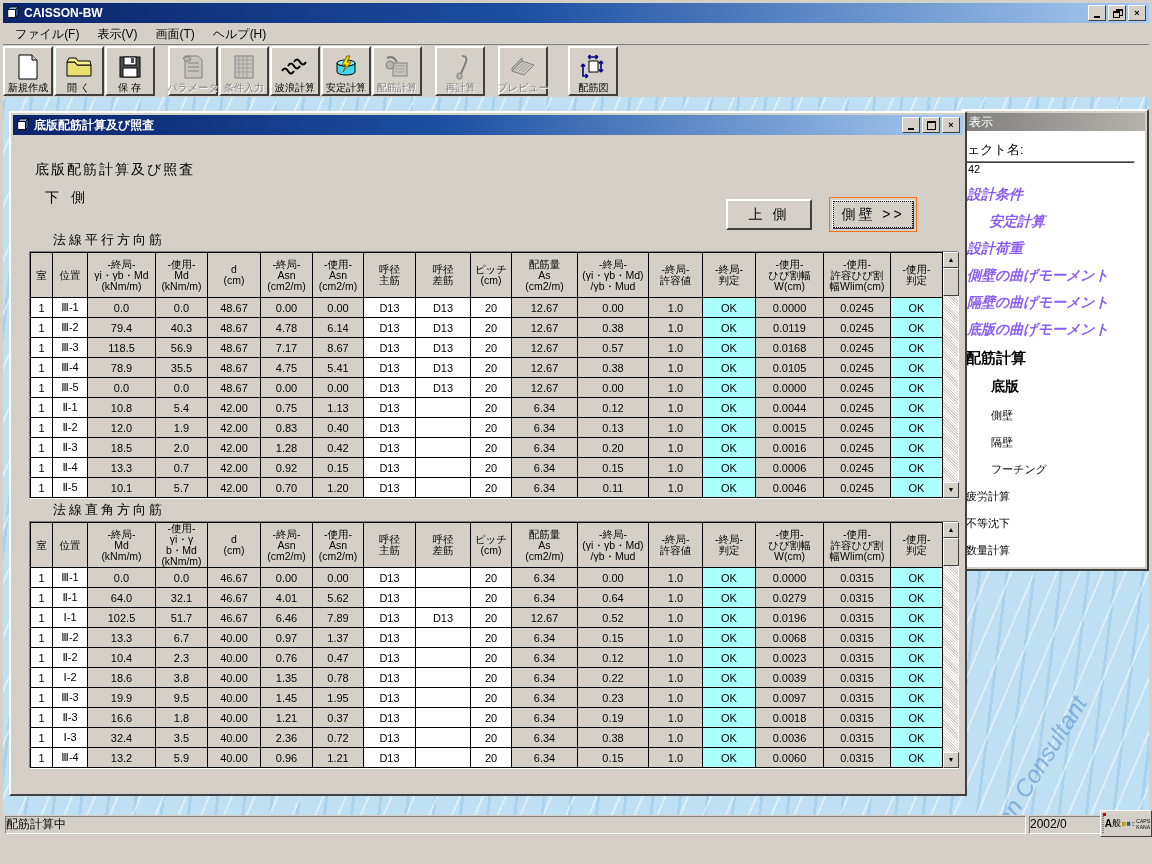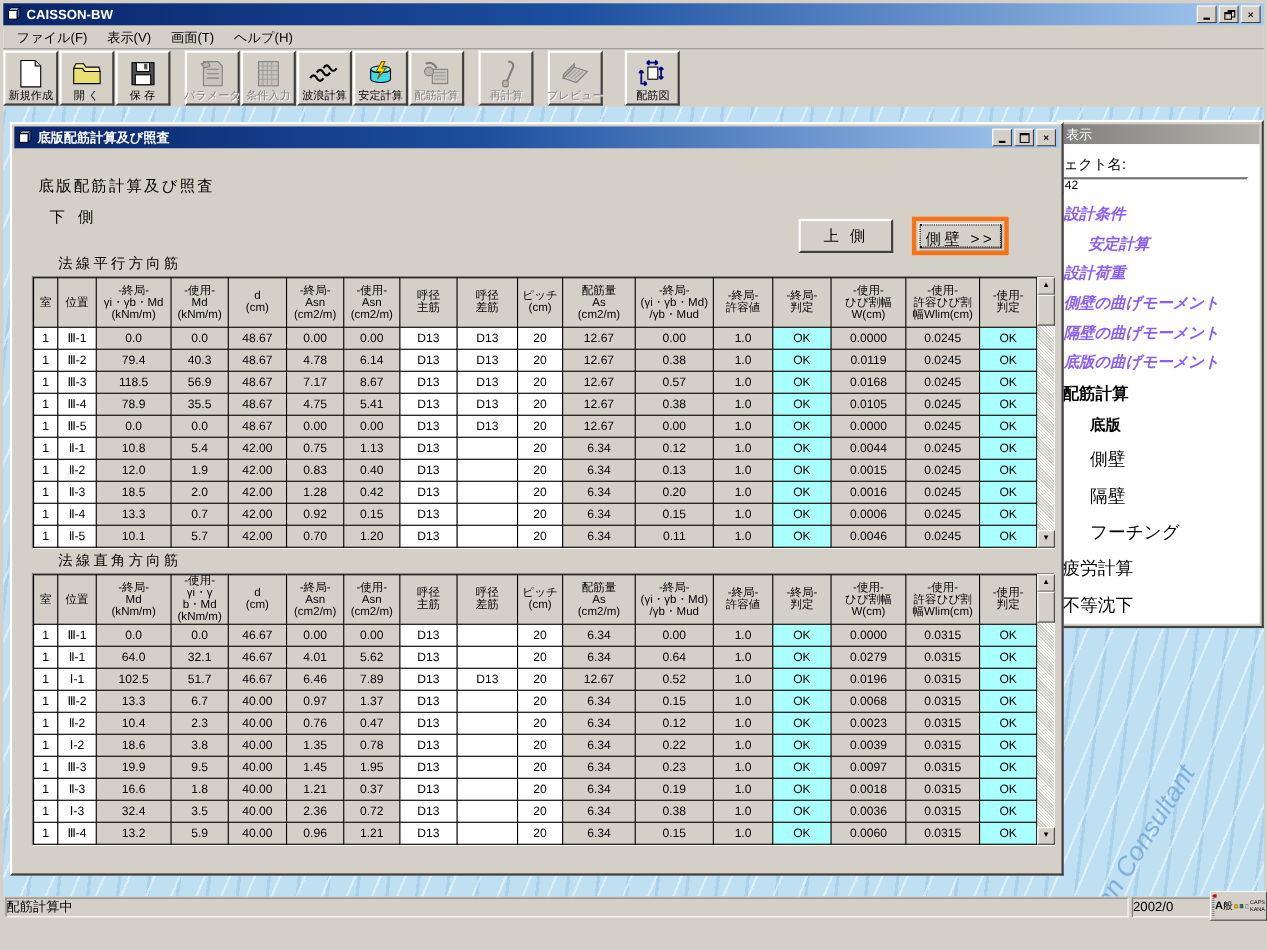--- a/index.html
+++ b/index.html
@@ -56,21 +56,21 @@
   .c-titlebar{position:absolute;left:2px;top:2px;right:2px;height:20px;
     background:linear-gradient(90deg,#0a246a,#1c4fa0 45%,#a6caf0);color:#fff;display:flex;
     align-items:center;padding:0 3px;font-weight:bold;}
   .c-body{position:absolute;left:2px;top:22px;right:2px;bottom:2px;background:#d4d0c8;}
   .heading{position:absolute;left:22px;top:26px;font-size:14px;letter-spacing:2px;}
   .side-label{position:absolute;left:32px;top:54px;font-size:14px;letter-spacing:4px;text-align:right;}
   .pushbtn{position:absolute;height:31px;background:#d4d0c8;border:2px solid;
     border-color:#fff #404040 #404040 #fff;box-sizing:border-box;text-align:center;
     font-size:14px;letter-spacing:3px;line-height:26px;}
   .btn-upper{left:713px;top:64px;width:86px;}
-  .btn-sidewall{left:816px;top:62px;width:88px;height:35px;border:4px solid #f97316;
+  .btn-sidewall{left:816px;top:62px;width:88px;height:35px;border:1px solid #f97316;
     box-shadow:inset 0 0 0 2px #d4d0c8, inset 2px 2px 0 1px #fff, inset -2px -2px 0 1px #404040;
     line-height:30px;}
   .btn-sidewall .inner{position:absolute;inset:3px;border:1px dotted #000;line-height:24px;}
   .sec-caption{position:absolute;left:40px;font-size:13px;letter-spacing:3px;}
   .cap1{top:96px;} .cap2{top:366px;}
 
   .tablewrap{position:absolute;left:16px;width:930px;height:248px;background:#d4d0c8;
     border:1px solid;border-color:#808080 #fff #fff #808080;box-sizing:border-box;display:flex;}
   .tw1{top:116px;} .tw2{top:386px;}
   table.grid{border-collapse:collapse;table-layout:fixed;width:912px;background:#d4d0c8;}
@@ -102,21 +102,21 @@
   .proj-label{margin:2px 0 2px 2px;font-size:13px;}
   .proj-input{margin-left:0;width:170px;height:16px;border:1px solid;
     border-color:#808080 #fff #fff #808080;box-shadow:inset 1px 1px 0 #404040;
     font-size:11px;padding:0 2px;background:#fff;box-sizing:border-box;}
   .plink{cursor:pointer;white-space:nowrap;}
   .plink.serif{font-family:"DejaVu Serif",serif;font-style:italic;font-weight:bold;color:#8b5cf6;
     font-size:14px;margin:9px 0 9px 2px;}
   .plink.ind{margin-left:24px;}
   .plink.gothic-lg{font-size:15px;font-weight:bold;color:#000;margin:10px 0 10px 1px;}
   .plink.gothic-bold{font-size:14px;font-weight:bold;color:#000;margin:10px 0 10px 26px;}
-  .plink.gothic{font-size:16px;color:#000;margin:12px 0 12px 26px;}
+  .plink.gothic{font-size:11px;color:#000;margin:12px 0 12px 26px;}
   .plink.gothic.noind{margin-left:1px;}
 
   
   .statusbar{position:absolute;left:2px;top:814px;right:2px;height:20px;background:#d4d0c8;
     display:flex;align-items:center;gap:3px;padding:1px 2px;box-sizing:border-box;}
   .sfield{height:18px;border:1px solid;border-color:#808080 #fff #fff #808080;
     padding:0 0;line-height:15px;font-size:12px;box-sizing:border-box;}
   .sf1{flex:1;} .sf2{width:118px;}
 
   

